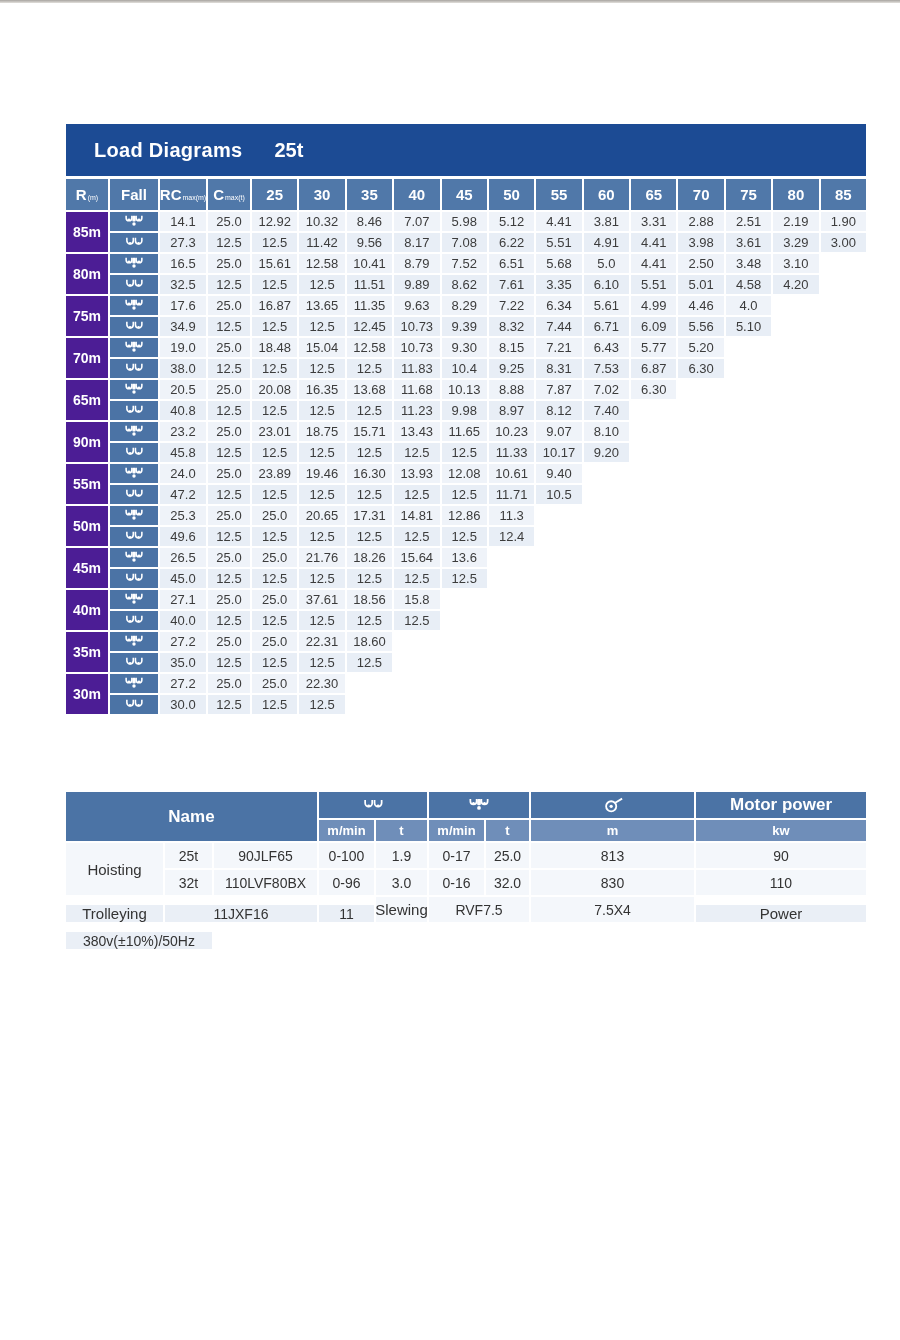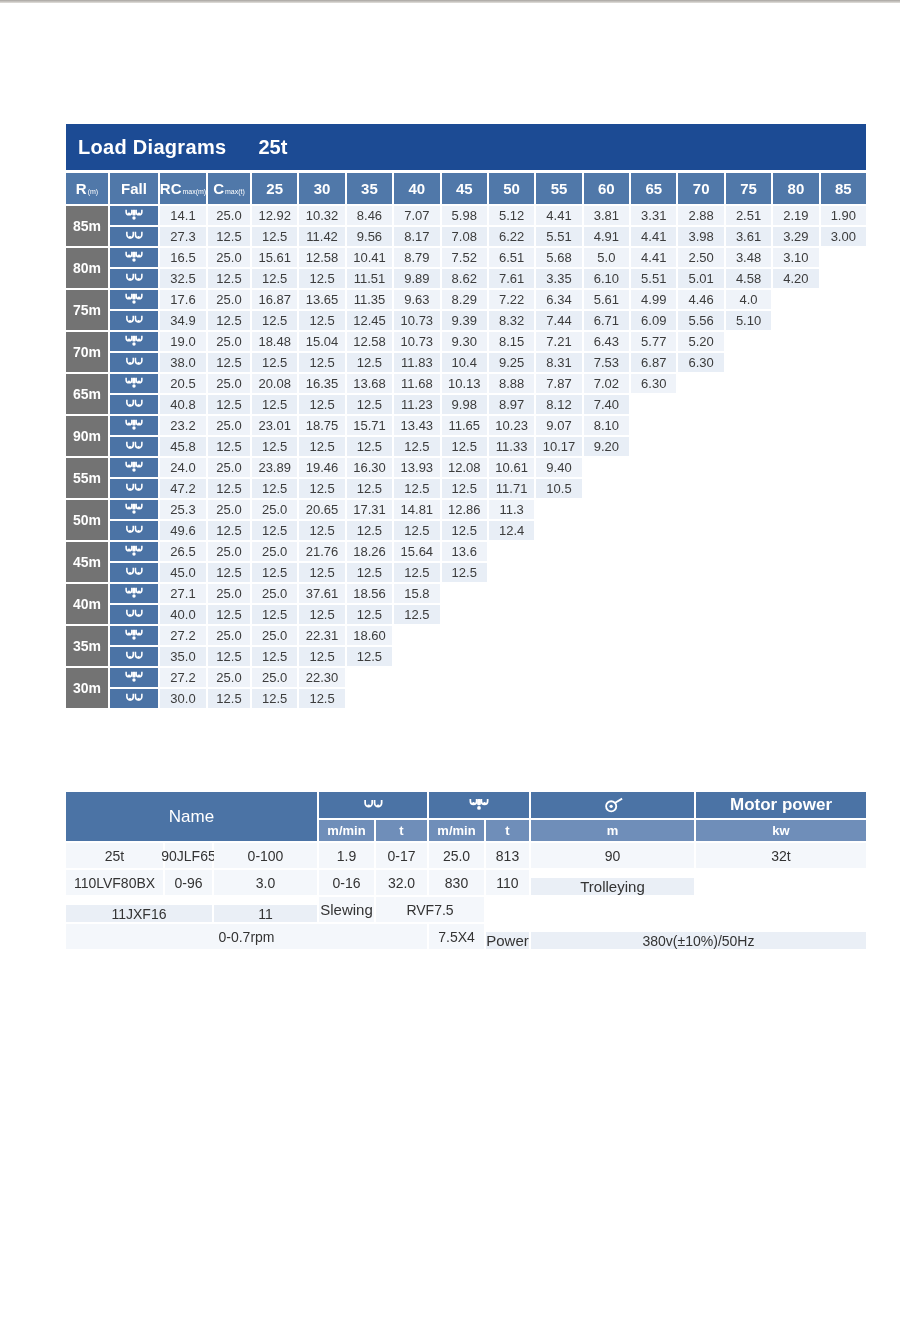--- a/index.html
+++ b/index.html
@@ -7,47 +7,47 @@
     width:900px;height:1340px;
     background:#ffffff;
     font-family:"Liberation Sans", sans-serif;
     position:relative;overflow:hidden;
   }
   .topline{position:absolute;top:0;left:0;width:900px;height:3px;
     background:linear-gradient(to bottom,#a8a4a0,#e2e0dc);}
   .section{position:absolute;left:66px;width:800px;}
   #load-section{top:124px;}
   #mech-section{top:790px;}
-  .banner{height:46px;background:#1c4b94;color:#fff;display:flex;align-items:center;
-    padding-left:12px;box-sizing:border-box;}
+  .banner{height:52px;background:#1c4b94;color:#fff;display:flex;align-items:center;
+    padding-left:28px;box-sizing:border-box;}
   .banner .title{font-size:20px;font-weight:bold;letter-spacing:.3px;}
   .banner .subtitle{font-size:20px;font-weight:bold;margin-left:32px;}
 
   
   .load-grid{margin-top:3px;display:grid;
     grid-template-columns:42px 48px 46px 42px repeat(13,1fr);
     grid-template-rows:31px repeat(24,19px);
     gap:2px;background:#fff;}
   .load-grid>div{display:flex;align-items:center;justify-content:center;}
   .hc{background:#5078a9;color:#fff;font-weight:bold;font-size:15px;}
   .hc .unit{font-size:7px;font-weight:normal;margin-left:1px;margin-top:6px;}
-  .rlabel{background:#737373;color:#fff;font-weight:bold;font-size:14px;grid-row:span 2;}
+  .rlabel{background:#4c1d95;color:#fff;font-weight:bold;font-size:14px;grid-row:span 2;}
   .fall{background:#4b73a5;}
   .val{font-size:13px;color:#3c3c3c;}
   .val.l1{background:#eff3f9;}
   .val.l2{background:#e8eef6;}
   .val.empty{background:transparent;}
 
   
   .mech-grid{margin-top:2px;display:grid;
     grid-template-columns:97px 47px 103px 55px 51px 55px 43px 163px 170px;
     grid-template-rows:26px 21px repeat(5,25px);
     gap:2px;background:#fff;}
   .mech-grid>div{display:flex;align-items:center;justify-content:center;box-sizing:border-box;}
-  .mname{background:#4b73a5;color:#fff;font-weight:normal;font-size:17px;
+  .mname{background:#4b73a5;color:#fff;font-weight:bold;font-size:17px;
     grid-column:1 / span 3;grid-row:1 / span 2;}
   .mh1{background:#4b73a5;color:#fff;font-size:17px;font-weight:bold;}
   .mh2{background:#6f8eb9;color:#fff;font-size:13px;font-weight:bold;}
   .mcell{font-size:14px;color:#333;}
   .mlabel{font-size:15px;color:#333;}
   .bgA{background:#f4f7fb;}
   .bgB{background:#eaeff6;margin-top:8px;}
   .span2c{grid-column:span 2;}
   .span5c{grid-column:span 5;}
   .span2r{grid-row:span 2;}
@@ -700,20 +700,21 @@
           <path d="M13.5 6 L21 1.5" stroke="#fff" stroke-width="2"></path>
         </svg>
       </div>
       <div class="mh1">Motor power</div>
       <div class="mh2">m/min</div>
       <div class="mh2">t</div>
       <div class="mh2">m/min</div>
       <div class="mh2">t</div>
       <div class="mh2">m</div>
       <div class="mh2">kw</div>
+      <div class="mlabel bgA span2r">Hoisting</div>
       <div class="mcell bgA">25t</div>
       <div class="mcell bgA">90JLF65</div>
       <div class="mcell bgA">0-100</div>
       <div class="mcell bgA">1.9</div>
       <div class="mcell bgA">0-17</div>
       <div class="mcell bgA">25.0</div>
       <div class="mcell bgA">813</div>
       <div class="mcell bgA">90</div>
       <div class="mcell bgA">32t</div>
       <div class="mcell bgA">110LVF80BX</div>
@@ -721,19 +722,18 @@
       <div class="mcell bgA">3.0</div>
       <div class="mcell bgA">0-16</div>
       <div class="mcell bgA">32.0</div>
       <div class="mcell bgA">830</div>
       <div class="mcell bgA">110</div>
       <div class="mlabel bgB">Trolleying</div>
       <div class="mcell bgB span2c">11JXF16</div>
       <div class="mcell bgB">11</div>
       <div class="mlabel bgA">Slewing</div>
       <div class="mcell bgA span2c">RVF7.5</div>
-      <div class="mcell bgA span5c">0-0.7rpm</div>
       <div class="mcell bgA">7.5X4</div>
       <div class="mlabel bgB">Power</div>
       <div class="mcell bgB span2c">380v(±10%)/50Hz</div>
       <div class="mcell"></div>
     </div>
 </div>
 
 </body></html>

